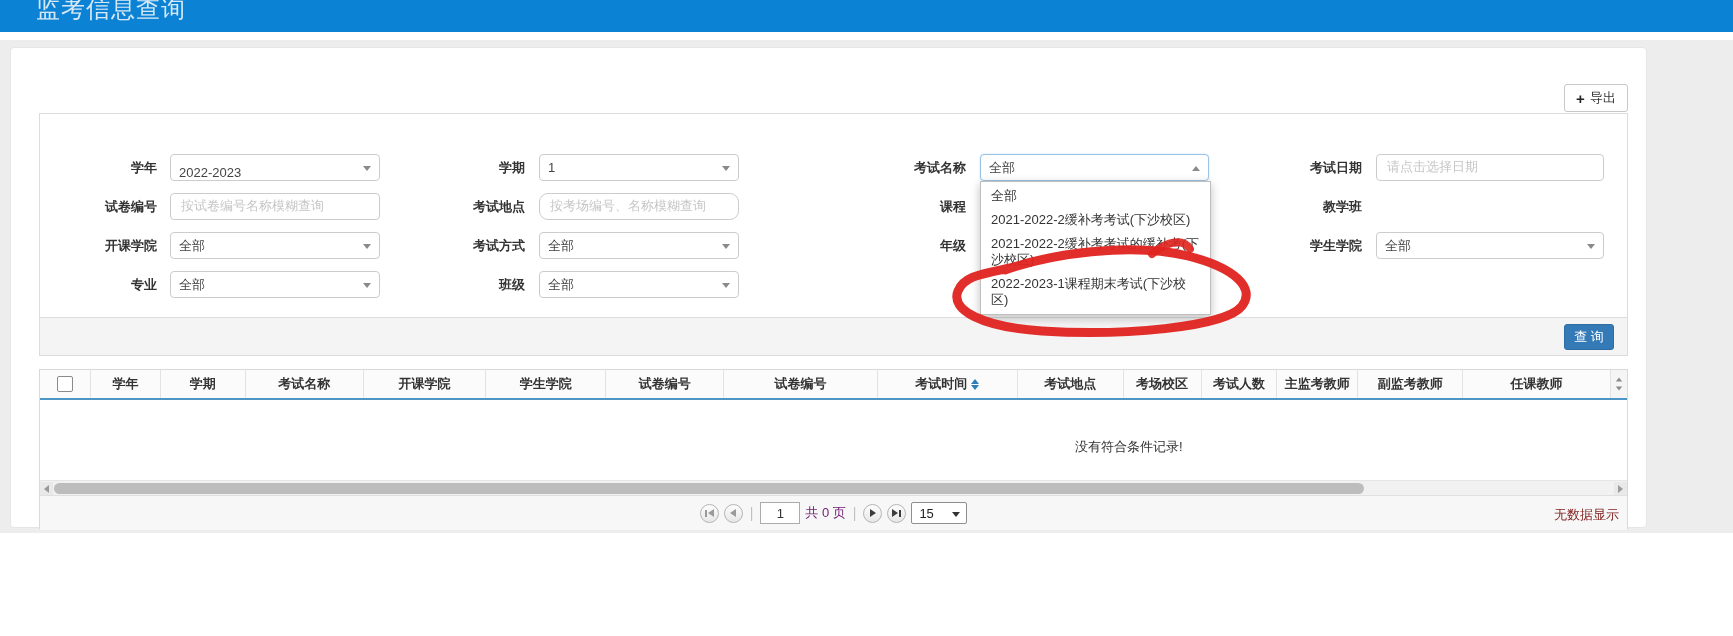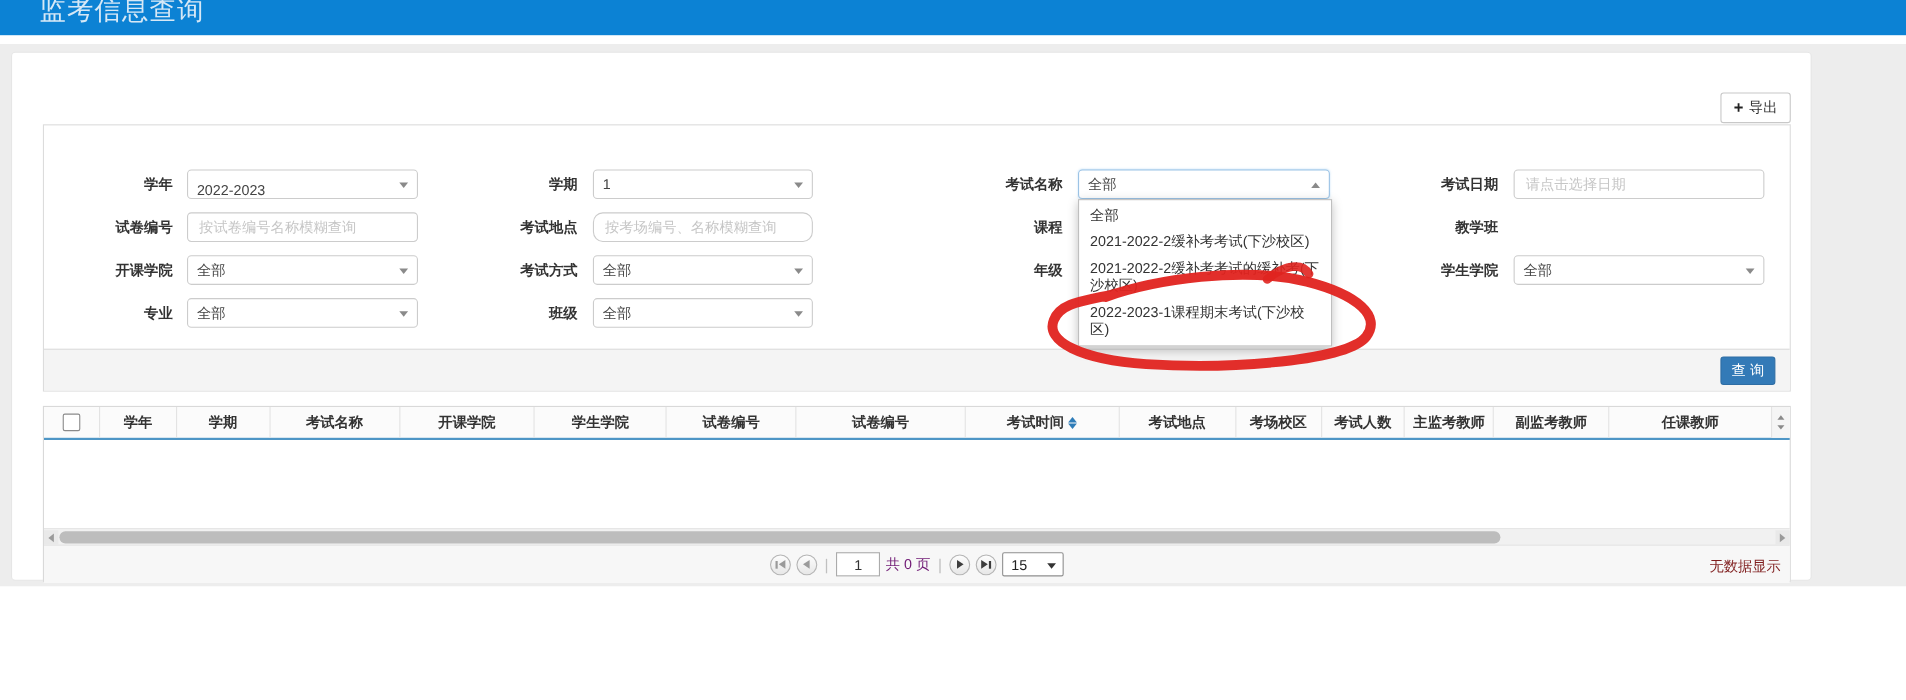--- a/index.html
+++ b/index.html
@@ -15,21 +15,21 @@
   .card{position:absolute;left:10px;top:47px;width:1637px;height:481px;background:#ffffff;border:1px solid #e6e6e6;border-radius:4px;box-sizing:border-box;}
 
   
   .export{position:absolute;left:1553px;top:36px;width:64px;height:28px;background:#fff;border:1px solid #c8c8c8;border-radius:3px;font-size:13px;color:#333;cursor:pointer;display:flex;align-items:center;justify-content:center;gap:5px;font-family:inherit;}
   .export .plus{font-weight:700;font-size:15px;line-height:13px;color:#222;}
 
   
   .filterbox{position:absolute;left:28px;top:65px;width:1589px;height:243px;border:1px solid #dcdcdc;background:#fff;box-sizing:border-box;}
   .f-label{position:absolute;width:110px;font-size:13px;font-weight:700;color:#333;text-align:right;line-height:27px;white-space:nowrap;}
   .control{position:absolute;height:27px;border:1px solid #cccccc;border-radius:4px;background:#fff;box-sizing:border-box;font-size:13px;color:#444;display:flex;align-items:center;padding:0 8px;}
-  .control input{border:none;outline:none;width:100%;font-size:13px;color:#444;font-family:Liberation Serif, serif;background:transparent;}
+  .control input{border:none;outline:none;width:100%;font-size:13px;color:#444;font-family:Liberation Mono, monospace;background:transparent;}
   .control input::placeholder{color:#c6c6c6;}
   .control .arr{position:absolute;right:8px;top:11px;}
   .combo{border-color:#9cc3e5;box-shadow:0 0 2px rgba(102,175,233,.4);}
   .tri-d{width:0;height:0;border-left:4px solid transparent;border-right:4px solid transparent;border-top:5px solid #8a8a8a;}
   .tri-u{width:0;height:0;border-left:4px solid transparent;border-right:4px solid transparent;border-bottom:5px solid #8a8a8a;}
   .dd-list{position:absolute;left:-1px;top:26px;width:231px;background:#fff;border:1px solid #bfbfbf;box-shadow:0 3px 9px rgba(0,0,0,.25);box-sizing:border-box;z-index:30;padding:2px 0;}
   .dd-item{padding:4px 10px;font-size:13px;line-height:16px;color:#333;word-break:break-all;cursor:pointer;}
 
   .filter-footer{position:absolute;left:0;bottom:0;width:100%;height:38px;background:#f4f4f4;border-top:1px solid #ddd;box-sizing:border-box;}
   .query{position:absolute;right:13px;top:6px;width:50px;height:26px;background:#337ab7;border:1px solid #2e6da4;border-radius:3px;color:#fff;font-size:13px;cursor:pointer;font-family:inherit;padding:0;}
@@ -211,20 +211,23 @@
             <span>副监考教师</span>
           </div>
           <div class="th" style="width: 148px;">
             <span>任课教师</span>
           </div>
           <div class="th vmini" style="width: 17px; flex-direction: column;">
             <span class="tri-u"></span>
             <span class="tri-d"></span>
           </div>
         </div>
+      <div class="tbody">
+        <div class="empty-msg">没有符合条件记录!</div>
+      </div>
       <div class="hscroll">
         <div class="hs-btn hs-left">
             <div class="tri-l"></div>
           </div>
         <div class="hs-thumb"></div>
         <div class="hs-btn hs-right">
             <div class="tri-r"></div>
           </div>
       </div>
       <div class="pagebar">

